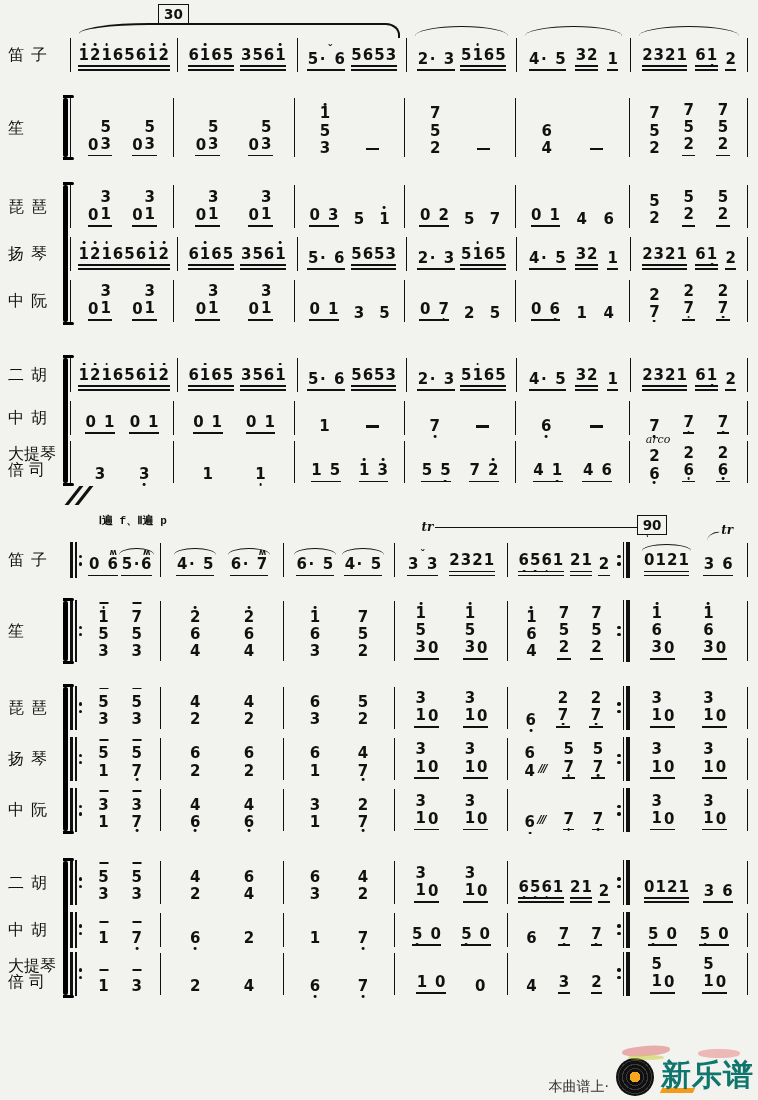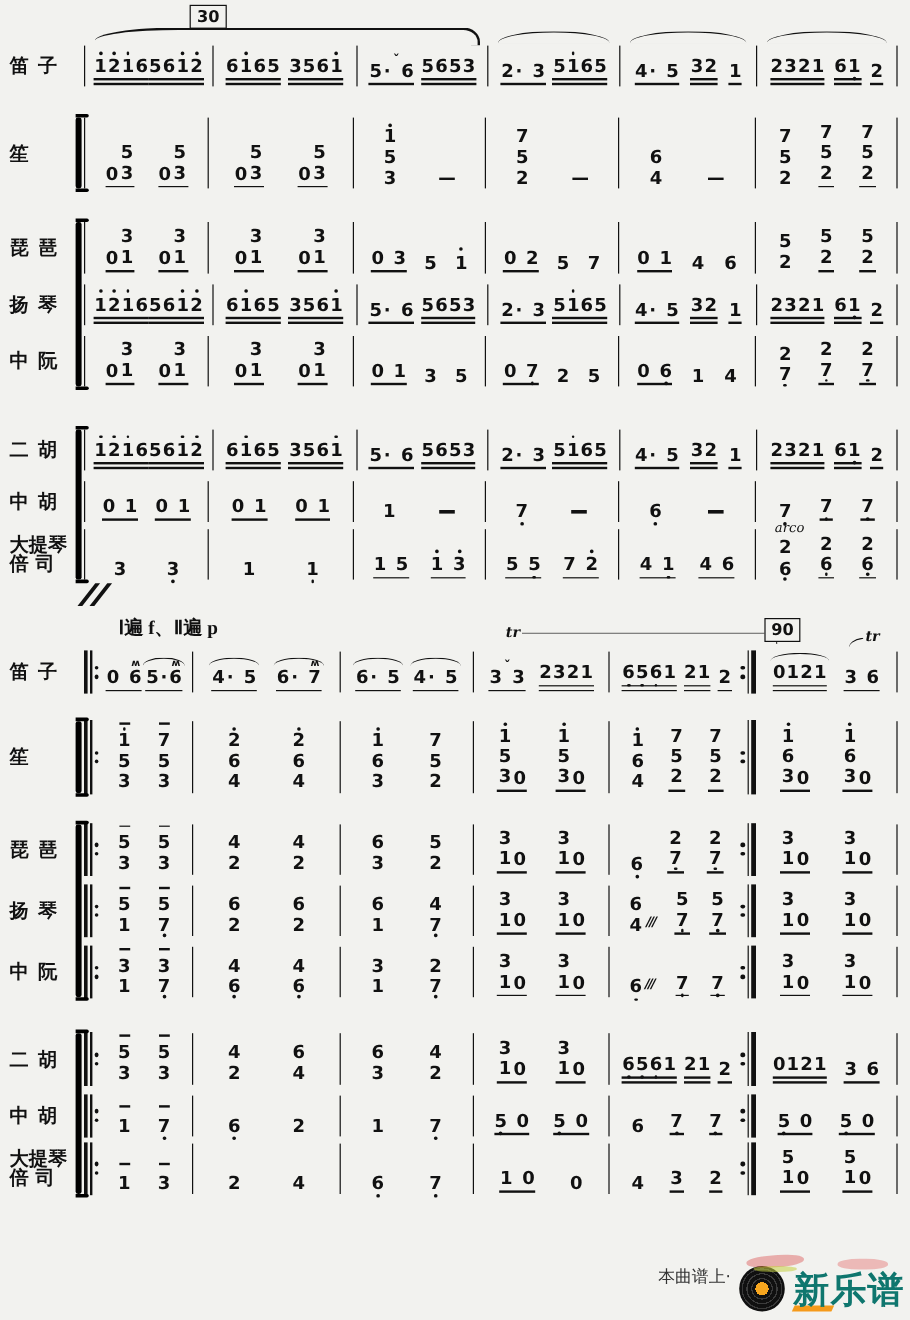--- a/index.html
+++ b/index.html
@@ -3,21 +3,21 @@
 <meta charset="utf-8">
 <style>
 html,body{margin:0;padding:0}
 body{width:758px;height:1100px;background:#f2f2ef;overflow:hidden;position:relative;
   font-family:"DejaVu Sans",sans-serif;color:#111}
 .score{padding:6px 10px 0 6px}
 .system{display:block}
 .row{display:grid;position:relative;align-items:stretch}
 .sys1 .row{grid-template-columns:64px 100fr 116fr 106fr 106fr 110fr 113fr}
 .sys2 .row{grid-template-columns:64px 88fr 118fr 107fr 109fr 117fr 114fr}
-.label{display:flex;align-items:center;font-weight:700;font-size:16px;line-height:16px;
+.label{display:flex;align-items:center;font-weight:400;font-size:16px;line-height:16px;
   white-space:pre-line;padding-left:2px;letter-spacing:1px}
 .r-cello1 .label,.r-cello2 .label{font-size:16px;letter-spacing:0}
 .measure{display:flex;align-items:flex-end;justify-content:space-around;position:relative;
   border-right:1.7px solid #111;padding:3px 7px 1px;min-height:30px}
 .m-first{border-left:1.7px solid #111}
 .has-rl{border-left:none;padding-left:17px}
 .has-rr{border-right:none;padding-right:17px}
 
 .cell{display:inline-flex;flex-direction:column;align-items:center;position:relative}
 .nr{display:flex;align-items:flex-end}
@@ -48,21 +48,21 @@
 .rl{left:0}.rr{right:0}
 .rsn .b1{width:3.4px;background:#111}
 .rsn .b2{width:1.7px;background:#111}
 .rsn .dots{display:flex;flex-direction:column;gap:4px;justify-content:center}
 .rsn .dots i{width:3.4px;height:3.4px;border-radius:50%;background:#111;display:block}
 
 .ovl{position:absolute;pointer-events:none;z-index:3}
 .kind-mark{border:1.6px solid #111;padding:0 5px;font-size:13.5px;font-weight:700;background:#f2f2ef;line-height:18px}
 #ov-mark50{left:20.5%;top:-34px}
 #ov-mark60{left:85%;top:-28px}
-.kind-ann{font-size:16px;font-weight:700;font-family:Liberation Serif, serif}
+.kind-ann{font-size:11px;font-weight:700;font-family:Liberation Mono, monospace}
 #ov-ann1{left:12.5%;top:-30px}
 .kind-slurline{height:13px;border-top:2px solid #111;border-right:2.2px solid #111;
   border-top-right-radius:14px 12px;border-top-left-radius:70px 11px}
 #ov-slur1{left:9.8%;top:-15px;width:43%}
 .kind-trline{display:flex;align-items:flex-start}
 .kind-trline .t{font-family:"DejaVu Serif",serif;font-style:italic;font-weight:700;font-size:12px;margin-right:2px;transform:translateY(-7px)}
 .kind-trline .ln{flex:1;height:9px;border-top:1.4px solid #111;border-right:1.4px solid #111;border-top-right-radius:10px;display:block}
 #ov-trline{left:56%;top:-16px;width:30.5%}
 .kind-tr2{display:flex;align-items:flex-start}
 .kind-tr2 .arc2{width:13px;height:8px;border-top:1.5px solid #111;border-top-left-radius:12px 8px;display:block;margin:3px 1px 0 0;transform:rotate(-6deg)}
@@ -77,21 +77,21 @@
 .r-dizi1{margin-top:32px}.r-sheng1{margin-top:26px}.r-pipa1{margin-top:28px}
 .r-yangqin1{margin-top:9px}.r-zhongruan1{margin-top:9px}
 .r-erhu1{margin-top:36px}.r-zhonghu1{margin-top:9px}.r-cello1{margin-top:6px}
 .r-dizi2{margin-top:30px}.r-sheng2{margin-top:24px}.r-pipa2{margin-top:26px}
 .r-yangqin2{margin-top:9px}.r-zhongruan2{margin-top:9px}
 .r-erhu2{margin-top:30px}.r-zhonghu2{margin-top:9px}.r-cello2{margin-top:6px}
 .caesura{position:relative;height:30px}
 .caesura i{position:absolute;top:3px;width:3.6px;height:19px;background:#111;transform:skewX(-38deg);display:block}
 .caesura i:first-child{left:66px}.caesura i:last-child{left:76px}
 
-.footer{position:absolute;right:2px;bottom:4px;display:flex;align-items:flex-start;gap:7px;padding-right:2px}
+.footer{position:absolute;right:2px;bottom:4px;display:flex;align-items:flex-end;gap:7px;padding-right:2px}
 .credit{font-size:14px;color:#333}
 .disc{width:38px;height:38px;border-radius:50%;
   background:radial-gradient(circle,#f7a61f 0 5.5px,#101010 5.5px 8px,#3a3a3a 8px 9px,#101010 9px 12px,#3c3c3c 12px 13px,#101010 13px 16px,#383838 16px 17px,#101010 17px 19px)}
 .logotext{font-size:30px;font-weight:900;letter-spacing:1px;position:relative;color:#0f766e;z-index:1}
 .logotext::after{content:"";position:absolute;left:0;bottom:3px;width:36%;height:5px;background:#f59a1b;transform:skewX(-25deg);z-index:-1}
 
 .smudge{position:absolute;z-index:4;border-radius:45%}
 .sm1{left:622px;top:1046px;width:48px;height:10px;background:rgba(214,46,46,.35);transform:rotate(-4deg)}
 .sm2{left:698px;top:1049px;width:42px;height:9px;background:rgba(222,54,54,.3)}
 .sm3{left:628px;top:1055px;width:36px;height:5px;background:rgba(196,208,64,.55)}

